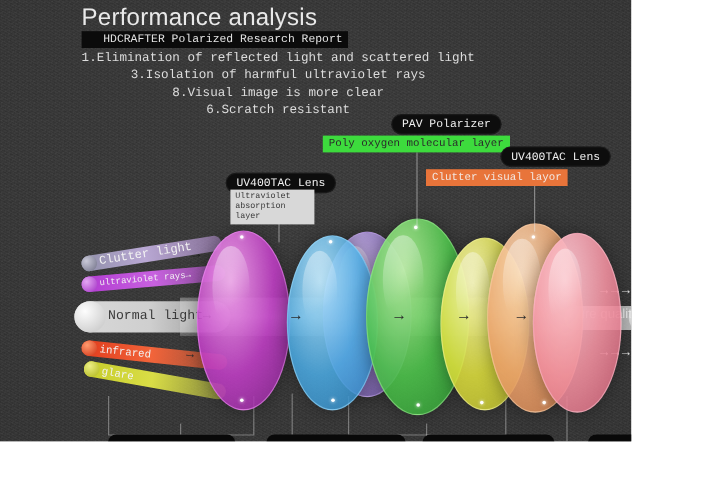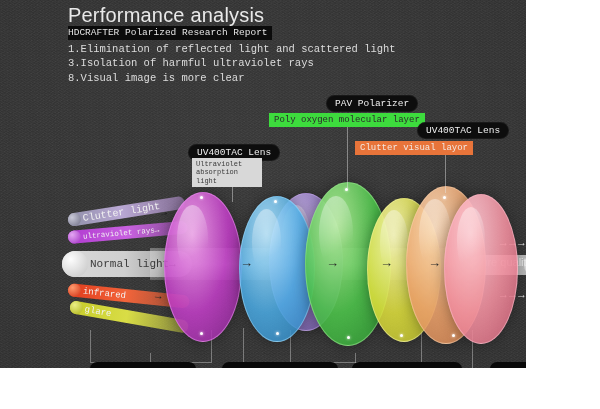--- a/index.html
+++ b/index.html
@@ -36,29 +36,29 @@
   #title{
     position:absolute;left:68px;top:4px;
     font-size:20px;color:#e9e9e9;letter-spacing:.2px;
     font-family:"Liberation Sans",sans-serif;
     white-space:nowrap;
   }
   #subtitle{
     position:absolute;left:68px;top:26px;
     background:#0b0b0b;color:#e4e4e4;
     font-family:"Liberation Mono","DejaVu Sans Mono",monospace;
-    font-size:9.5px;line-height:12px;padding:1px 4px 1px 0;
+    font-size:9.5px;line-height:12px;padding:1px 4px 1px 18px;
     white-space:nowrap;
   }
   #bullets{
     position:absolute;left:68px;top:42px;
     font-family:"Liberation Mono","DejaVu Sans Mono",monospace;
     font-size:10.5px;line-height:14.4px;color:#dcdcdc;
   }
-  #bullets div{white-space:nowrap;}
+  #bullets div{white-space:nowrap;text-align:center;}
 
   
   .pill{
     position:absolute;
     background:#0d0d0d;color:#f0f0f0;
     border-radius:10px;
     font-family:"Liberation Mono","DejaVu Sans Mono",monospace;
     font-size:9.5px;line-height:13px;
     padding:2px 9px;white-space:nowrap;
     box-shadow:0 0 0 1px rgba(255,255,255,.05) inset;
@@ -188,20 +188,21 @@
 
   <div id="panel">
     <div id="noise"></div>
 
     <div id="title">Performance analysis</div>
     <div id="subtitle">HDCRAFTER Polarized Research Report</div>
     <div id="bullets">
       <div>1.Elimination of reflected light and scattered light</div>
       <div>3.Isolation of harmful ultraviolet rays</div>
       <div>8.Visual image is more clear</div>
+      <div>6.Scratch resistant</div>
     </div>
 
     <div id="corridor"></div>
 
     <div class="lens" style="left:269px;top:193px;width:72px;height:136px;z-index:11;
                 background:radial-gradient(ellipse at 38% 30%, rgba(215,195,245,.92) 0%, rgba(155,127,212,.80) 55%, rgba(120,90,185,.70) 100%);
                 border:1px solid rgba(200,170,240,.55);"></div>
 
     <div class="lens" style="left:164px;top:192px;width:76px;height:148px;z-index:12;
                 background:radial-gradient(ellipse at 36% 28%, rgba(240,160,235,.95) 0%, rgba(193,62,198,.88) 52%, rgba(140,35,150,.80) 100%);
@@ -270,21 +271,21 @@
     </div>
 
     <div id="out-beam">
       <span class="cap"></span>
     </div>
     <div id="out-label">Pure quality light</div>
     <div class="out-arrows" style="left:498px;top:236px;">→→→</div>
     <div class="out-arrows" style="left:498px;top:288px;">→→→</div>
 
     <div class="pill" style="left:188px;top:144px;z-index:30;">UV400TAC Lens</div>
-    <div class="tagbox tag-white" style="left:192px;top:158px;z-index:30;">Ultraviolet absorption light</div>
+    <div class="tagbox tag-white" style="left:192px;top:158px;z-index:30;">Ultraviolet absorption layer</div>
     <div class="leader" style="left:232px;top:180px;height:22px;z-index:29;"></div>
 
     <div class="pill" style="left:326px;top:95px;z-index:30;">PAV Polarizer</div>
     <div class="tagbox tag-green" style="left:269px;top:113px;z-index:30;">Poly oxygen molecular layer</div>
     <div class="leader" style="left:347px;top:127px;height:62px;z-index:29;"></div>
 
     <div class="pill" style="left:417px;top:122px;z-index:30;">UV400TAC Lens</div>
     <div class="tagbox tag-orange" style="left:355px;top:141px;z-index:30;">Clutter visual layor</div>
     <div class="leader" style="left:445px;top:155px;height:38px;z-index:29;"></div>
 

